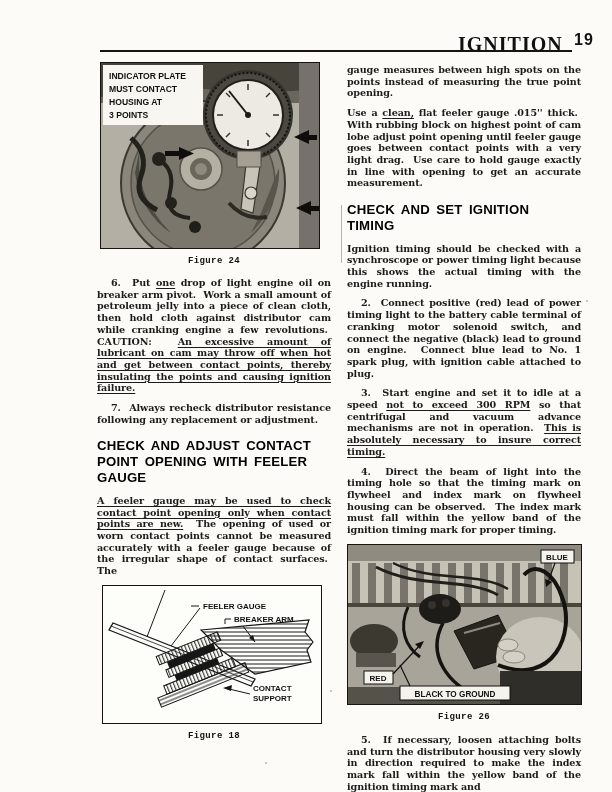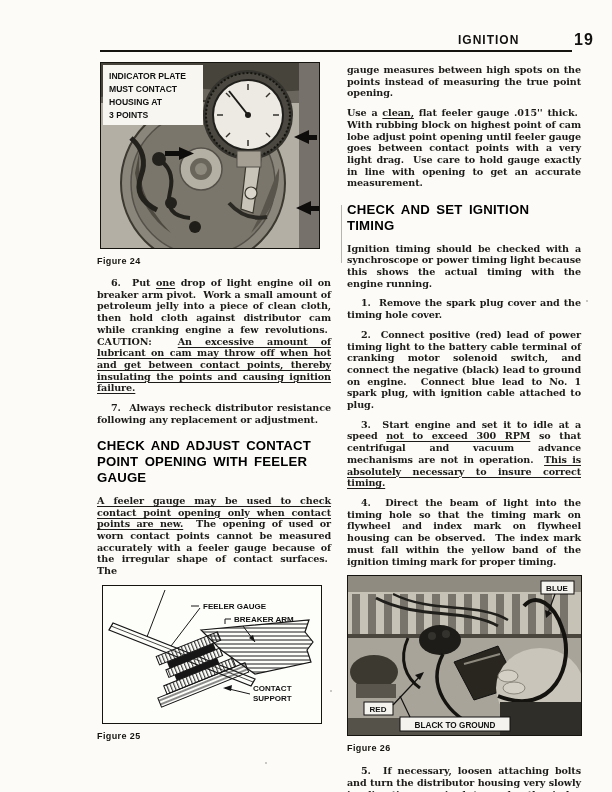--- a/index.html
+++ b/index.html
@@ -3,40 +3,40 @@
 <meta charset="utf-8">
 <style>
   html,body { margin:0; padding:0; background:#e8e8e8; }
   .page {
     position:relative; width:612px; height:792px; margin:0 auto;
     background:#fcfbf7; overflow:hidden;
     font-family:"DejaVu Serif", serif; color:#1c1b19;
   }
   
   .hdr-rule { position:absolute; left:100px; top:50px; width:472px; height:2.2px; background:#15140f; }
-  .hdr-title { position:absolute; top:33px; left:458px; font-family:Liberation Sans, sans-serif;
-    font-weight:700; font-size:12px; letter-spacing:1px; color:#121110; }
+  .hdr-title { position:absolute; top:33px; left:458px; font-family:Liberation Serif, serif;
+    font-weight:700; font-size:20px; letter-spacing:1px; color:#121110; }
   .hdr-num { position:absolute; top:31px; left:574px; font-family:Liberation Sans, sans-serif;
     font-weight:700; font-size:16px; letter-spacing:1px; color:#121110; }
   
   .col { position:absolute; width:234px; }
   #col-left { left:97px; top:62px; }
   #col-right { left:347px; top:64px; }
   .col p { margin:0 0 8px 0; font-size:9.6px; line-height:11.7px; font-weight:700;
     text-align:justify; letter-spacing:-0.1px; }
   .col p.item { text-indent:14px; }
   .u { text-decoration:underline; text-decoration-thickness:1px; text-underline-offset:2px; }
   h2 { font-family:"Liberation Sans",sans-serif; font-weight:700; font-size:13.2px;
     line-height:15.8px; letter-spacing:0.2px; word-spacing:2.5px; margin:13px 0 9px 0; color:#000000; }
   
   .figure { border:1.6px solid #15140f; line-height:0; background:#fff; }
   #fig24 { margin-left:3px; width:218px;text-align:right; }
   #fig25 { margin-left:5px; margin-top:3px; width:218px; }
   #fig26 { width:233px; margin-top:3px; }
-  .figcaption { font-family:Liberation Sans, sans-serif; font-weight:700;
+  .figcaption { text-align:center; font-family:Liberation Mono, monospace; font-weight:700;
     font-size:9px; letter-spacing:0.4px; margin:7px 0 11px 0; color:#15140f; }
   svg text { font-family:"Liberation Sans",sans-serif; font-weight:700; fill:#111; }
   
   .artifact-line { position:absolute; left:341px; top:205px; width:1px; height:58px; background:#97958f; opacity:.7; }
   .speck { position:absolute; width:2px; height:2px; border-radius:50%; background:#8b8984; opacity:.6; }
 </style>
 </head>
 <body>
 
 <div class="page">
@@ -151,34 +151,33 @@
         <polyline points="128,33 122,33 122,38" fill="none" stroke="#161616" stroke-width="1"></polyline>
         <text x="131" y="36" font-size="8">BREAKER ARM</text>
         <line x1="140" y1="40" x2="152" y2="56" stroke="#161616" stroke-width="1"></line>
         <polygon points="152,56 146,52 150,49" fill="#161616"></polygon>
         <text x="150" y="105" font-size="8">CONTACT</text>
         <text x="150" y="115" font-size="8">SUPPORT</text>
         <line x1="147" y1="108" x2="122" y2="102" stroke="#161616" stroke-width="1"></line>
         <polygon points="120,102 129,99 128,105" fill="#161616"></polygon>
       </svg>
     </div>
-    <div class="figcaption">Figure 25</div>
+    <div class="figcaption">Figure 18</div>
   </div>
 
   <div class="col" id="col-right">
 
     <p>gauge measures between high spots on the points instead of measuring the true point opening.</p>
 
     <p><span>Use a </span><span class="u">clean,</span><span> flat feeler gauge .015'' thick.&nbsp; With rubbing block on highest point of cam lobe adjust point opening until feeler gauge goes between contact points with a very light drag.&nbsp; Use care to hold gauge exactly in line with opening to get an accurate measurement.</span></p>
 
     <h2>CHECK AND SET IGNITION TIMING</h2>
 
     <p>Ignition timing should be checked with a synchroscope or power timing light because this shows the actual timing with the engine running.</p>
 
-    <p class="item">1.&nbsp; Remove the spark plug cover and the timing hole cover.</p>
     <p class="item">2.&nbsp; Connect positive (red) lead of power timing light to the battery cable terminal of cranking motor solenoid switch, and connect the negative (black) lead to ground on engine.&nbsp; Connect blue lead to No. 1 spark plug, with ignition cable attached to plug.</p>
 
     <p class="item"><span>3.&nbsp; Start engine and set it to idle at a speed </span><span class="u">not to exceed 300 RPM</span><span> so that centrifugal and vacuum advance mechanisms are not in operation.&nbsp; </span><span class="u">This is absolutely necessary to insure correct timing.</span></p>
 
     <p class="item">4.&nbsp; Direct the beam of light into the timing hole so that the timing mark on flywheel and index mark on flywheel housing can be observed.&nbsp; The index mark must fall within the yellow band of the ignition timing mark for proper timing.</p>
 
     <div class="figure" id="fig26">
       <svg width="233" height="159" viewBox="0 0 233 159">
         <rect width="233" height="159" fill="#a8a49a"></rect>
         <rect width="233" height="16" fill="#8f8b81"></rect>

